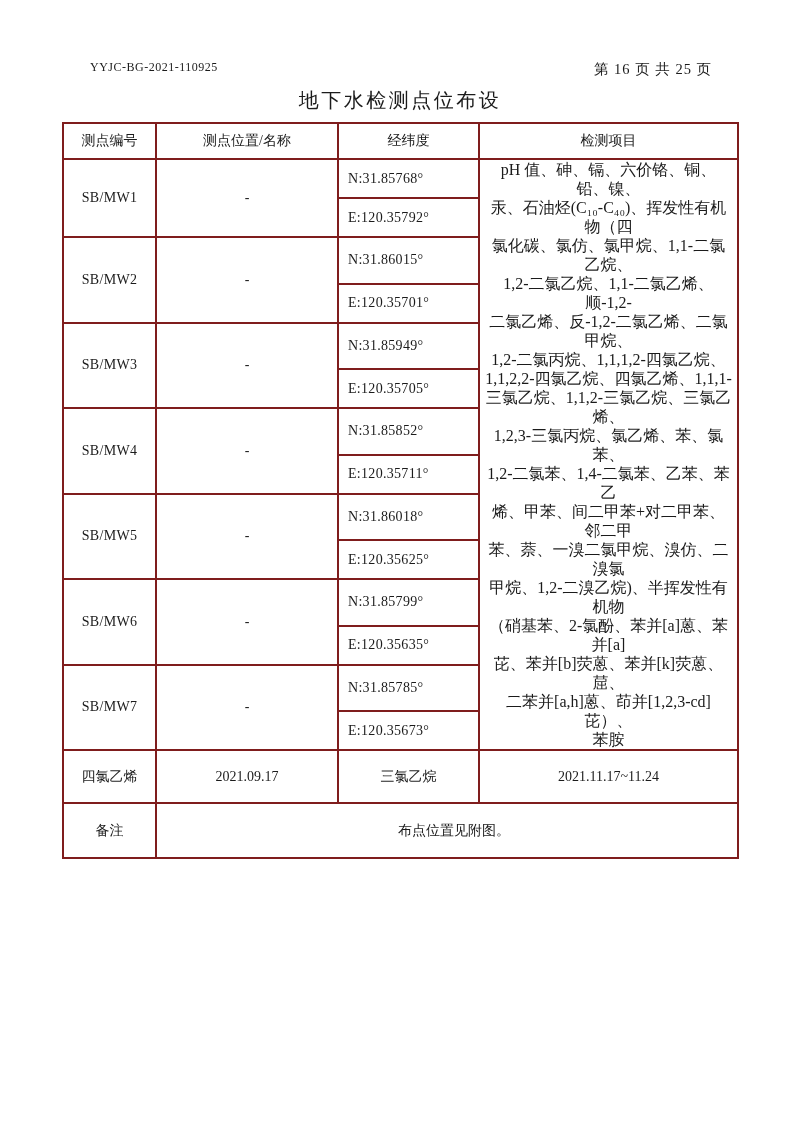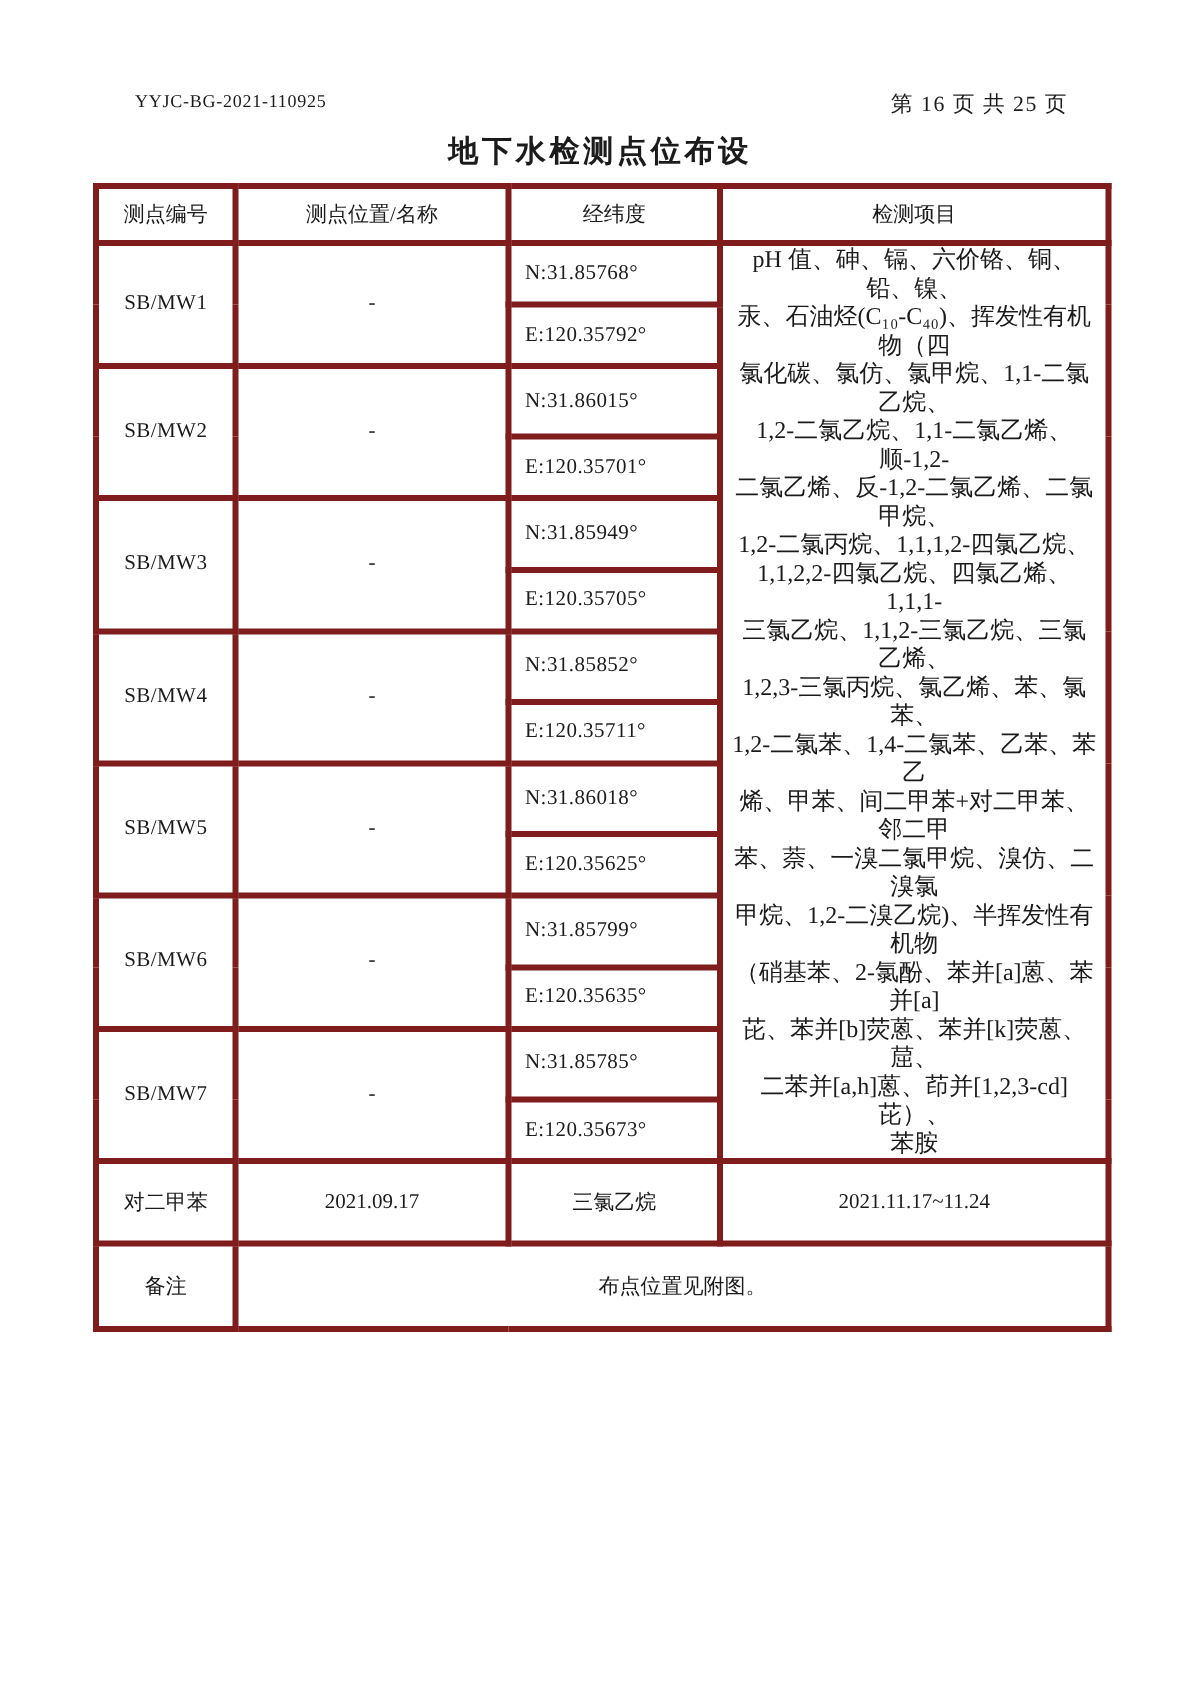--- a/index.html
+++ b/index.html
@@ -32,33 +32,33 @@
     white-space: nowrap;
     font-family: Liberation Serif, serif;
   }
   .page-title {
     position: absolute;
     left: 0;
     top: 87px;
     width: 100%;
     text-align: center;
     font-size: 20px;
-    font-weight: bold;
+    font-weight: normal;
     letter-spacing: 2.5px;
   }
   table.points-table {
     position: absolute;
     left: 62px;
     top: 122px;
     width: 675px;
     border-collapse: collapse;
     table-layout: fixed;
   }
   .points-table td {
-    border: 4px solid #7f1d1d;
+    border: 2px solid #7f1d1d;
     font-size: 14px;
     text-align: center;
     vertical-align: middle;
     padding: 0;
     overflow: hidden;
   }
   tr.hdr-row td {
     height: 34px;
   }
   tr.sub-row td {
@@ -189,21 +189,21 @@
   <tr class="sub-row">
     <td class="code-cell" rowspan="2">SB/MW7</td>
     <td rowspan="2">-</td>
     <td class="coord-cell">N:31.85785°</td>
   </tr>
   <tr class="sub-row">
     <td class="coord-cell">E:120.35673°</td>
   </tr>
 
   <tr class="date-row">
-    <td>对二甲苯</td>
+    <td>四氯乙烯</td>
     <td>2021.09.17</td>
     <td>三氯乙烷</td>
     <td>2021.11.17~11.24</td>
   </tr>
 
   <tr class="remark-row">
     <td>备注</td>
     <td class="remark-value" colspan="3">布点位置见附图。</td>
   </tr>
 </tbody>

